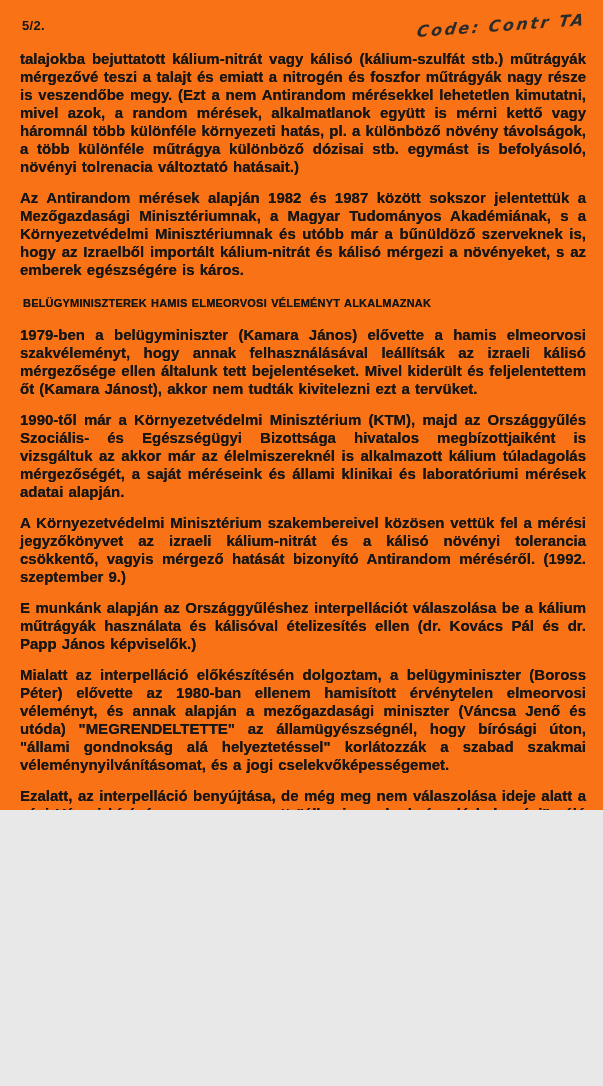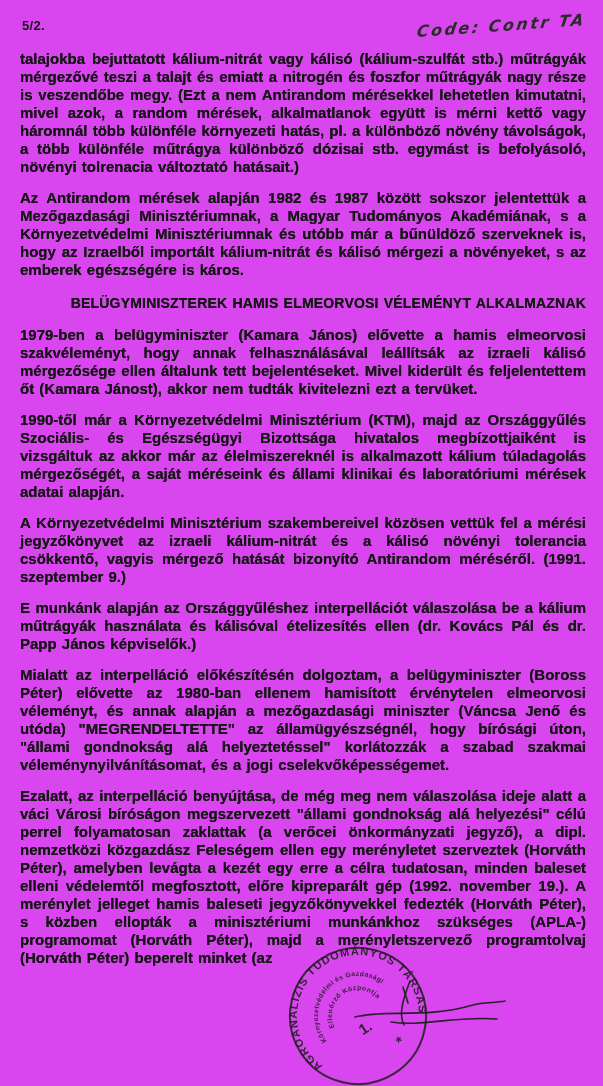--- a/index.html
+++ b/index.html
@@ -1,18 +1,18 @@
 <!DOCTYPE html>
 <html><head>
 <meta charset="utf-8">
 <style>
   html,body{margin:0;padding:0;background:#e8e8e8;}
   .page{
-    position:relative;width:603px;height:1086px;margin:0 auto;
-    background:#d946ef;overflow:hidden;
+    position:relative;width:603px;height:810px;margin:0 auto;
+    background:#f97316;overflow:hidden;
     font-family:"Liberation Sans",sans-serif;color:#161616;
   }
   .page-number{
     position:absolute;left:22px;top:18px;
     font-weight:bold;font-size:13px;letter-spacing:.3px;
   }
   .handwriting{
     position:absolute;top:10px;right:16px;
     font-family:"DejaVu Sans",sans-serif;font-style:italic;font-weight:600;
     font-size:16px;letter-spacing:2.5px;color:#2b2b2b;
@@ -21,22 +21,22 @@
   }
   .body-text{position:absolute;left:20px;top:50px;width:566px;}
   .body-text p,.body-text h2{
     margin:0 0 13px 0;
     font-size:15px;line-height:18px;font-weight:bold;
     text-align:justify;
     text-shadow:0 0 .5px rgba(15,15,15,.85);
     word-spacing:1px;
   }
   .body-text h2{
-    margin:15px 0 14px 0;padding-left:3px;text-align:right;
-    font-size:14px;letter-spacing:.2px;
+    margin:15px 0 14px 0;padding-left:3px;text-align:left;
+    font-size:11px;letter-spacing:.2px;
   }
   .body-text p:last-child{margin-bottom:12px;}
   .stamp-wrap{position:absolute;left:273px;top:931px;}
   .stamp-wrap .ring{fill:none;stroke:#222;stroke-width:2;opacity:.88;}
   .stamp-wrap text{fill:#1f1f1f;opacity:.9;font-family:"Liberation Sans",sans-serif;}
   .t-outer{font-size:11px;font-weight:bold;letter-spacing:1.1px;}
   .t-in1{font-size:6.8px;font-weight:bold;letter-spacing:.4px;}
   .t-in2{font-size:6.8px;font-weight:bold;letter-spacing:.5px;}
   .t-center{font-size:15px;font-weight:bold;}
   .t-star{font-size:15px;font-weight:bold;}
@@ -50,21 +50,21 @@
   <div class="page-number">5/2.</div>
 
   <div class="handwriting">Code: Contr TA</div>
 
   <div class="body-text">
     <p>talajokba bejuttatott kálium-nitrát vagy kálisó (kálium-szulfát stb.) műtrágyák mérgezővé teszi a talajt és emiatt a nitrogén és foszfor műtrágyák nagy része is veszendőbe megy. (Ezt a nem Antirandom mérésekkel lehetetlen kimutatni, mivel azok, a random mérések, alkalmatlanok együtt is mérni kettő vagy háromnál több különféle környezeti hatás, pl. a különböző növény távolságok, a több különféle műtrágya különböző dózisai stb. egymást is befolyásoló, növényi tolrenacia változtató hatásait.)</p>
     <p>Az Antirandom mérések alapján 1982 és 1987 között sokszor jelentettük a Mezőgazdasági Minisztériumnak, a Magyar Tudományos Akadémiának, s a Környezetvédelmi Minisztériumnak és utóbb már a bűnüldöző szerveknek is, hogy az Izraelből importált kálium-nitrát és kálisó mérgezi a növényeket, s az emberek egészségére is káros.</p>
     <h2>BELÜGYMINISZTEREK HAMIS ELMEORVOSI VÉLEMÉNYT ALKALMAZNAK</h2>
     <p>1979-ben a belügyminiszter (Kamara János) elővette a hamis elmeorvosi szakvéleményt, hogy annak felhasználásával leállítsák az izraeli kálisó mérgezősége ellen általunk tett bejelentéseket. Mivel kiderült és feljelentettem őt (Kamara Jánost), akkor nem tudták kivitelezni ezt a tervüket.</p>
     <p>1990-től már a Környezetvédelmi Minisztérium (KTM), majd az Országgyűlés Szociális- és Egészségügyi Bizottsága hivatalos megbízottjaiként is vizsgáltuk az akkor már az élelmiszereknél is alkalmazott kálium túladagolás mérgezőségét, a saját méréseink és állami klinikai és laboratóriumi mérések adatai alapján.</p>
-    <p>A Környezetvédelmi Minisztérium szakembereivel közösen vettük fel a mérési jegyzőkönyvet az izraeli kálium-nitrát és a kálisó növényi tolerancia csökkentő, vagyis mérgező hatását bizonyító Antirandom méréséről. (1991. szeptember 9.)</p>
+    <p>A Környezetvédelmi Minisztérium szakembereivel közösen vettük fel a mérési jegyzőkönyvet az izraeli kálium-nitrát és a kálisó növényi tolerancia csökkentő, vagyis mérgező hatását bizonyító Antirandom méréséről. (1992. szeptember 9.)</p>
     <p>E munkánk alapján az Országgyűléshez interpellációt válaszolása be a kálium műtrágyák használata és kálisóval ételizesítés ellen (dr. Kovács Pál és dr. Papp János képviselők.)</p>
     <p>Mialatt az interpelláció előkészítésén dolgoztam, a belügyminiszter (Boross Péter) elővette az 1980-ban ellenem hamisított érvénytelen elmeorvosi véleményt, és annak alapján a mezőgazdasági miniszter (Váncsa Jenő és utóda) "MEGRENDELTETTE" az államügyészségnél, hogy bírósági úton, "állami gondnokság alá helyeztetéssel" korlátozzák a szabad szakmai véleménynyilvánításomat, és a jogi cselekvőképességemet.</p>
     <p>Ezalatt, az interpelláció benyújtása, de még meg nem válaszolása ideje alatt a váci Városi bíróságon megszervezett "állami gondnokság alá helyezési" célú perrel folyamatosan zaklattak (a verőcei önkormányzati jegyző), a dipl. nemzetközi közgazdász Feleségem ellen egy merényletet szerveztek (Horváth Péter), amelyben levágta a kezét egy erre a célra tudatosan, minden baleset elleni védelemtől megfosztott, előre kipreparált gép (1992. november 19.). A merénylet jelleget hamis baleseti jegyzőkönyvekkel fedezték (Horváth Péter), s közben ellopták a minisztériumi munkánkhoz szükséges (APLA-) programomat (Horváth Péter), majd a merényletszervező programtolvaj (Horváth Péter) beperelt minket (az</p>
   </div>
 
   <svg class="stamp-wrap" width="240" height="155" viewBox="0 0 240 155" aria-hidden="true">
     <g transform="rotate(-32 85 85)">
       <circle class="ring" cx="85" cy="85" r="68"></circle>
       <defs>
         <path id="arcOuter" d="M 32.2,115.5 A 61,61 0 1 1 137.8,115.5" fill="none"></path>

